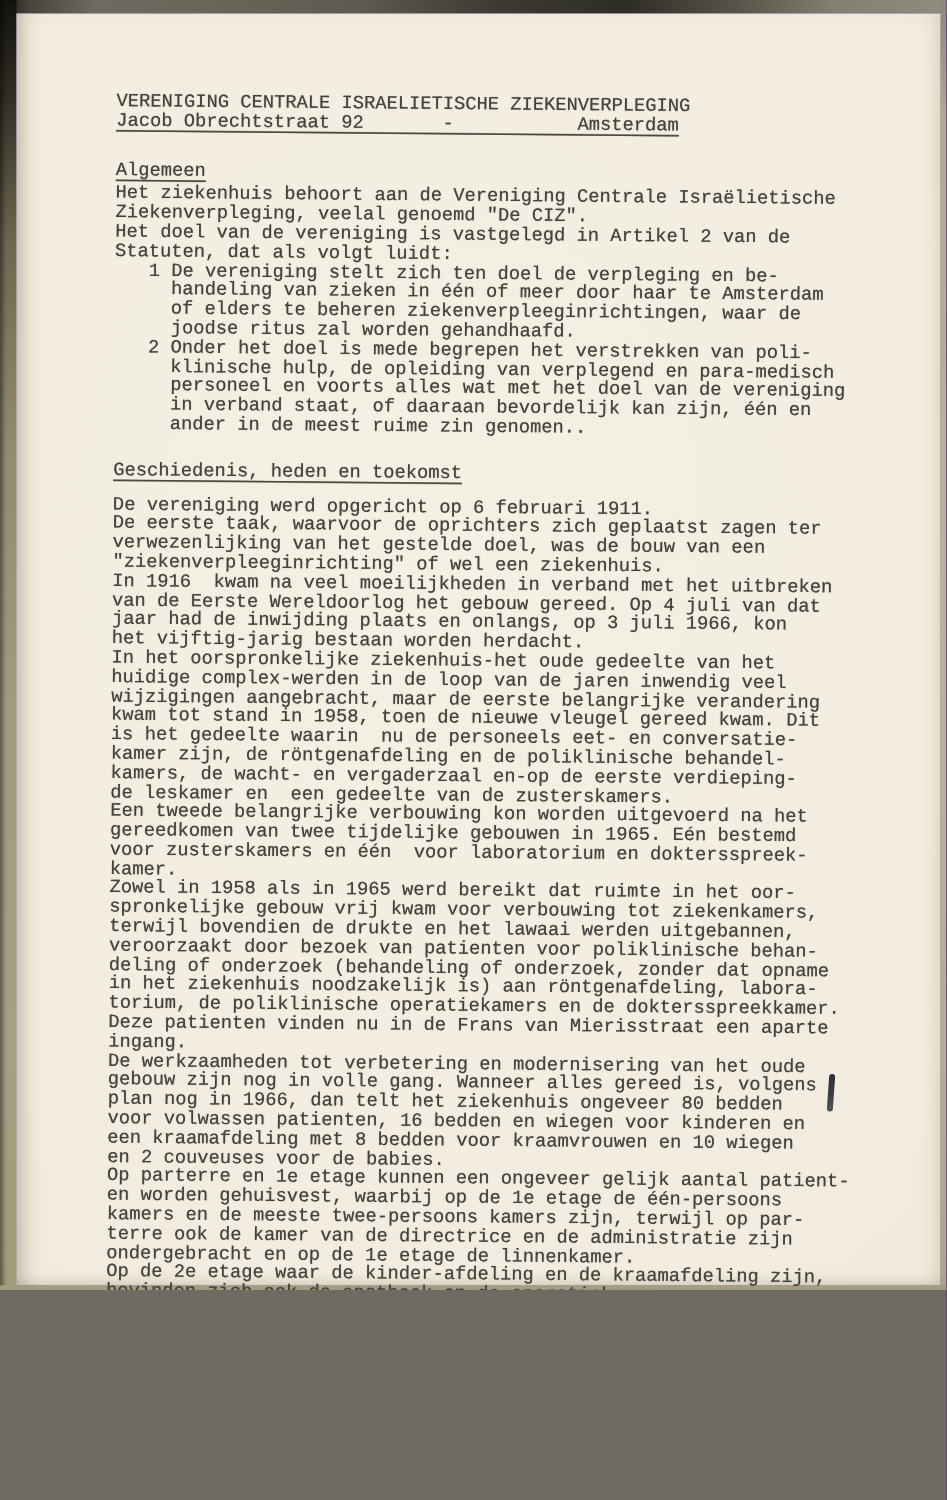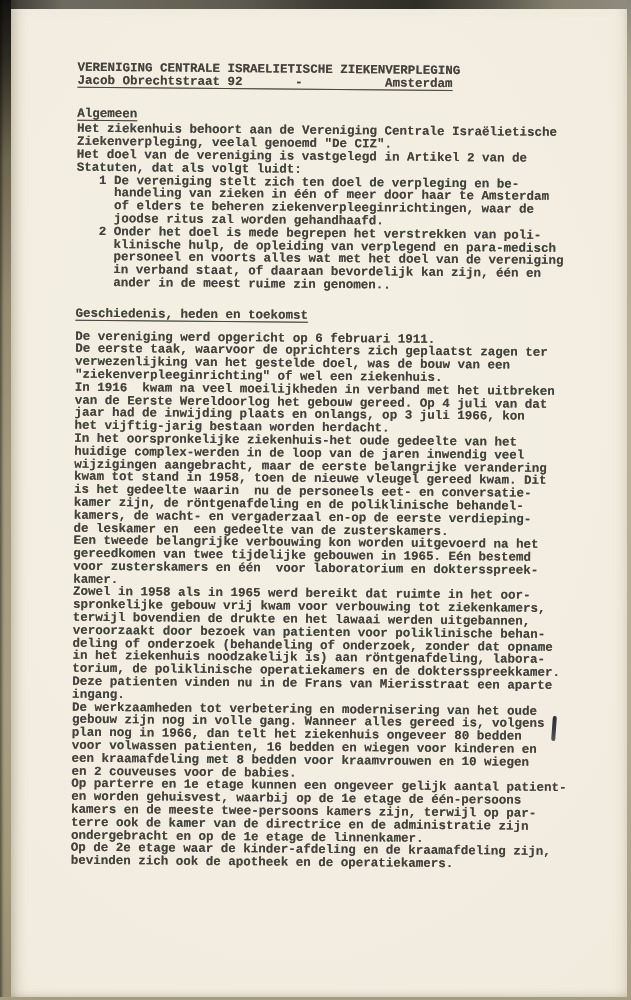--- a/index.html
+++ b/index.html
@@ -1,24 +1,23 @@
 <!DOCTYPE html>
 <html><head>
 <meta charset="utf-8">
 <style>
   html, body { margin: 0; padding: 0; }
   body { width: 631px; height: 1000px; overflow: hidden; background: #6e6c62; }
 
   .scan {
     position: relative;
     width: 631px;
-    height: 1000px;
+    height: 860px;
     background: #4c1d95;
     overflow: hidden;
-    font-weight: bold;
   }
 
   
   .edge-top {
     position: absolute; left: 0; top: 0; width: 631px; height: 9px;
     background: linear-gradient(90deg,
       #191813 0%, #45433b 3%, #6d6a60 10%, #696659 22%,
       #5d5a50 38%, #3d3b33 52%, #2e2d26 66%, #575449 78%,
       #83806f 88%, #8f8c80 100%);
   }

